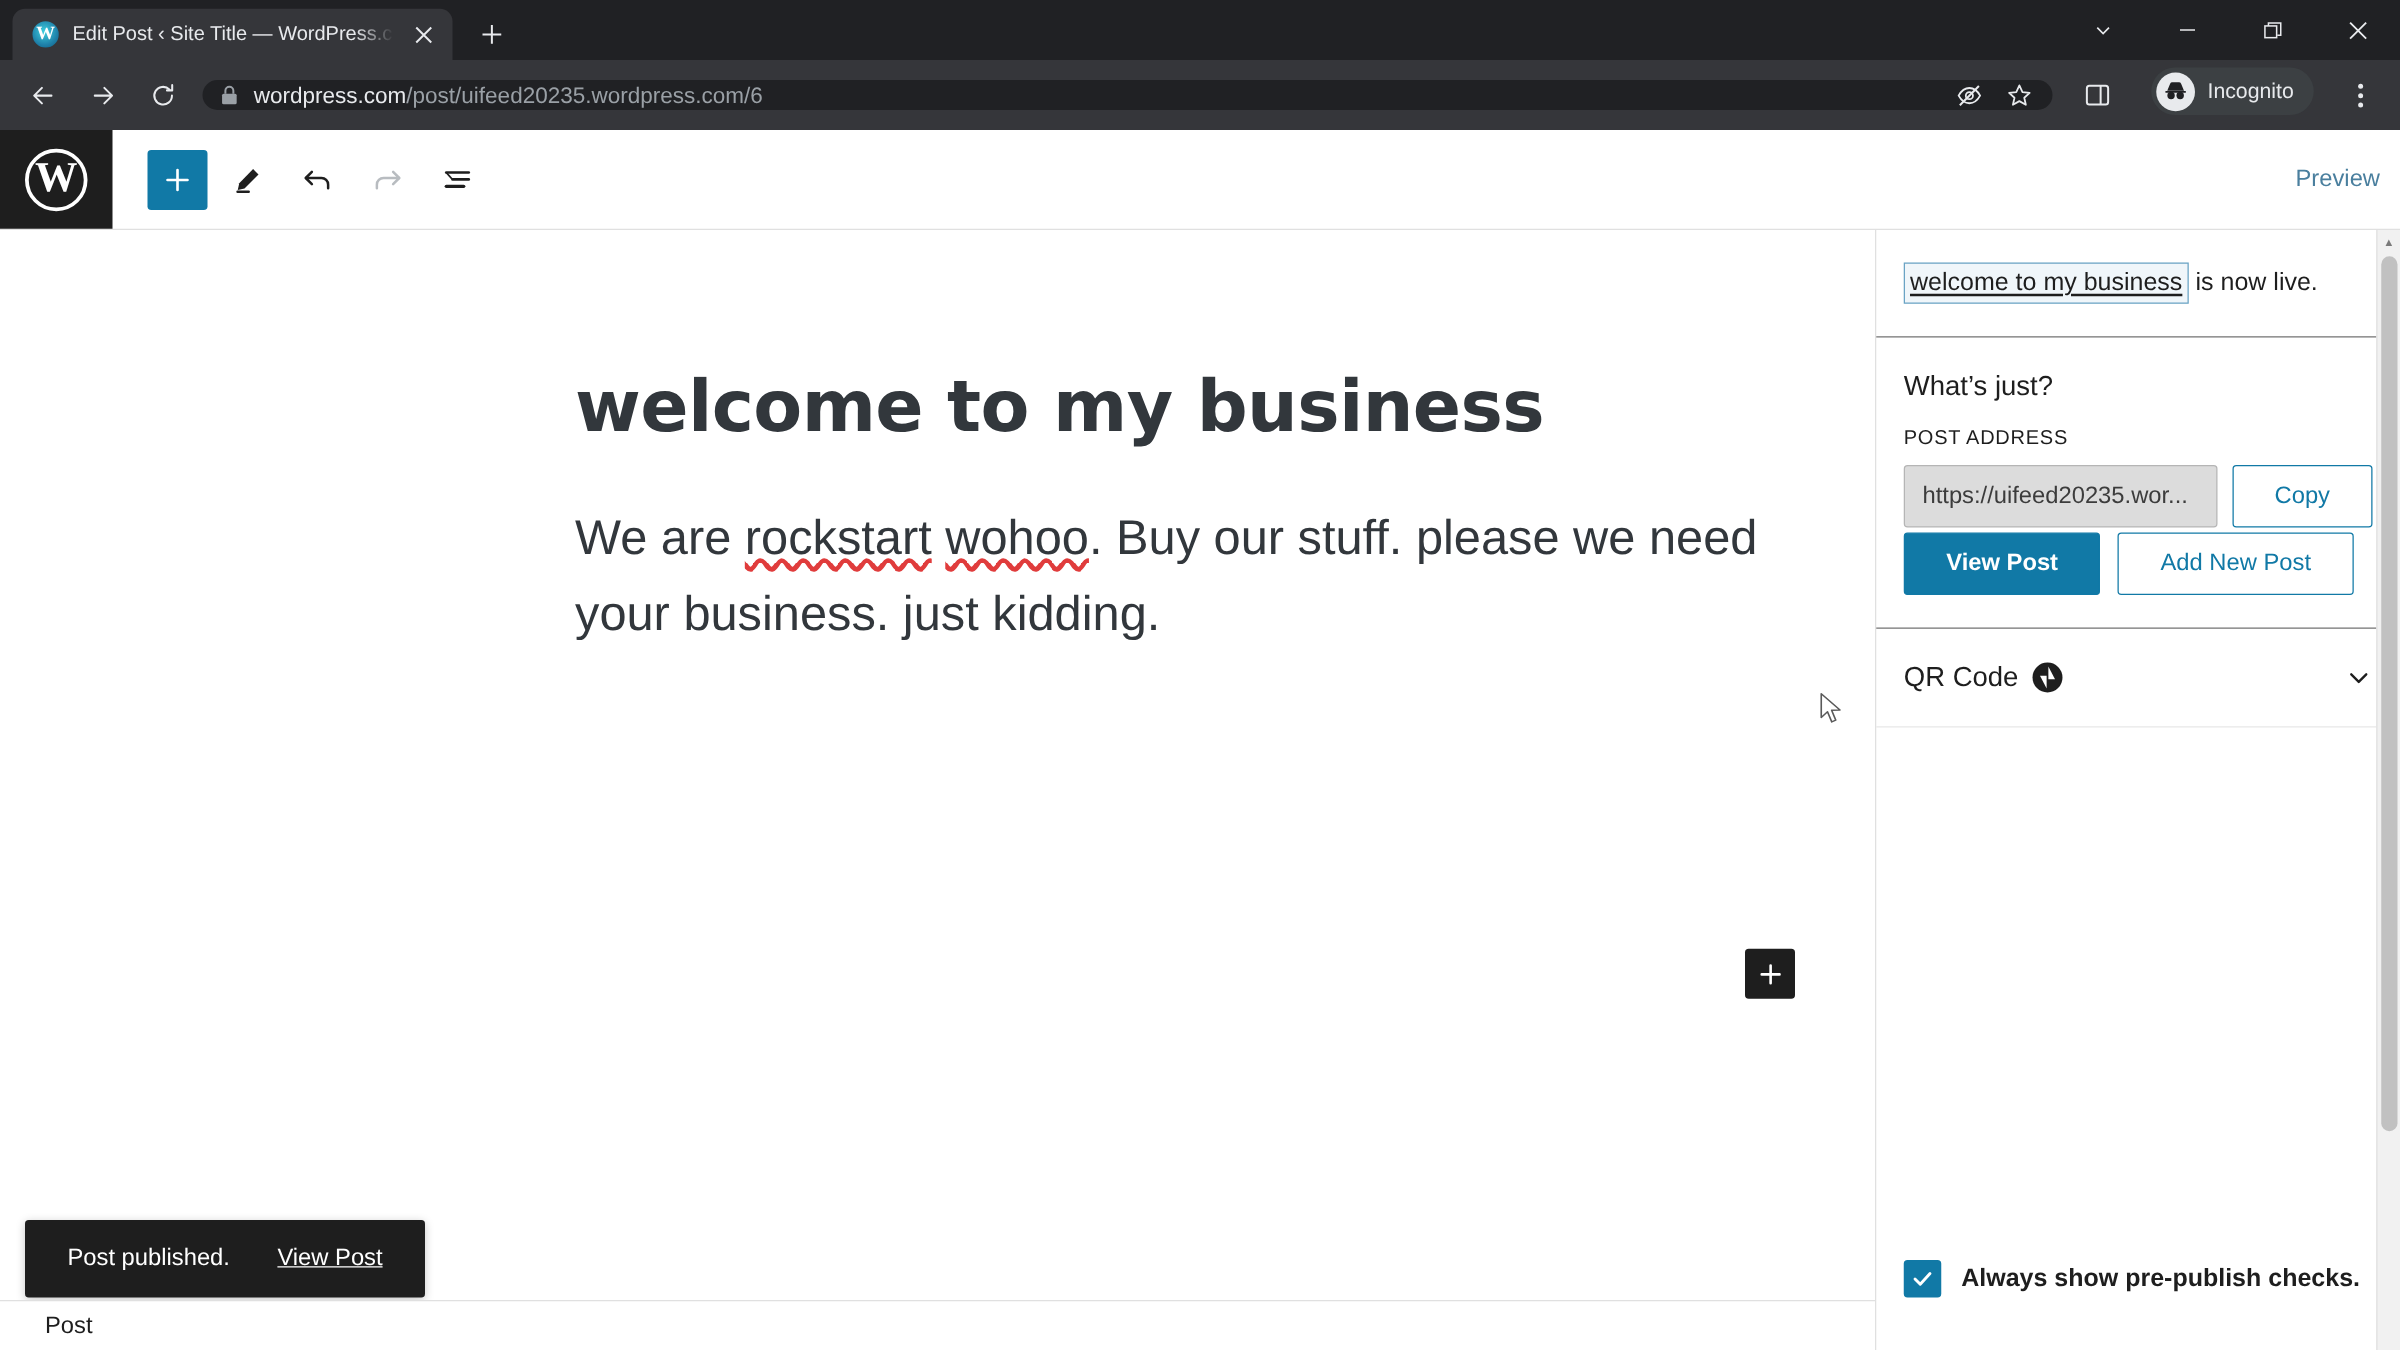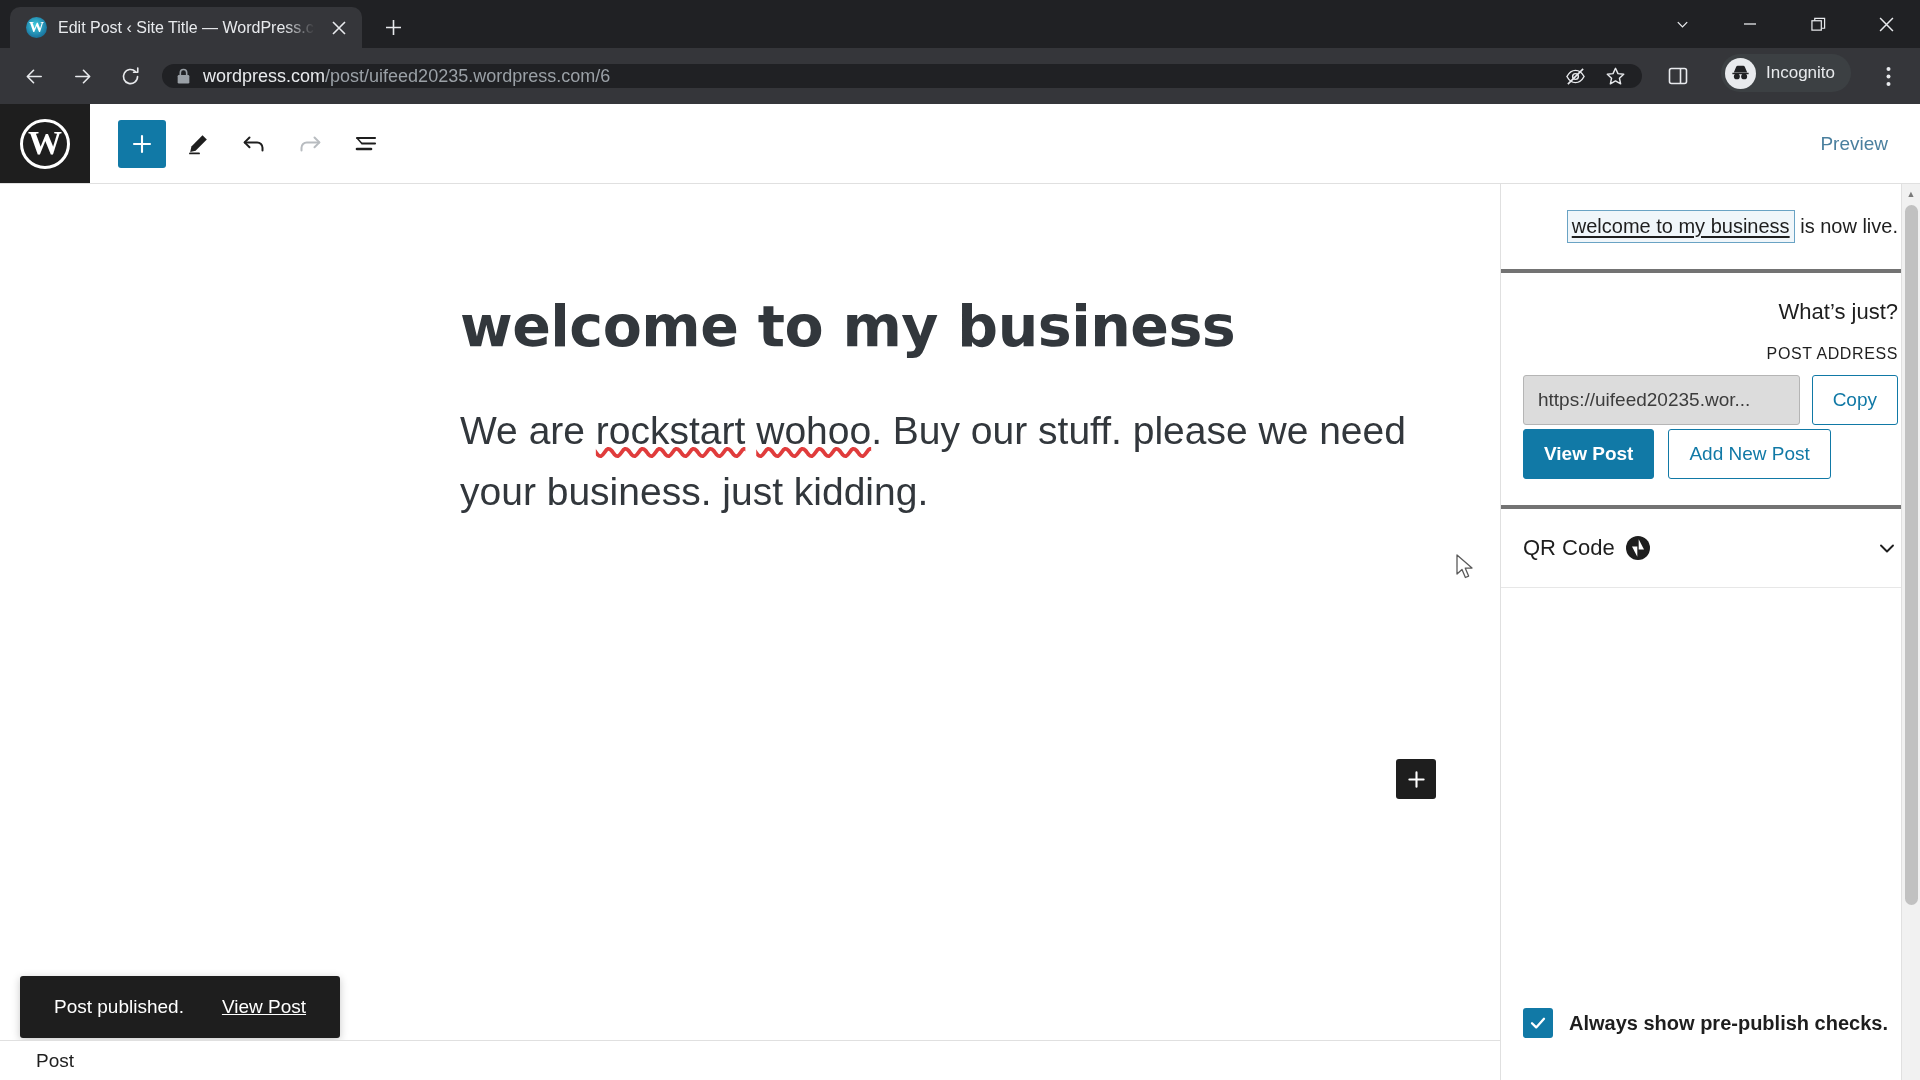--- a/index.html
+++ b/index.html
@@ -115,21 +115,21 @@
   }
   .wp-tools { display: flex; align-items: center; gap: 8px; padding-left: 28px; flex: 1; }
   .tool-btn {
     width: 48px; height: 48px; border-radius: 3px;
     display: flex; align-items: center; justify-content: center;
     color: #1e1e1e; background: transparent;
   }
   .tool-btn.primary { background: #1179a6; color: #fff; }
   .tool-btn.disabled { color: #b8bcc0; }
   .wp-header-right {
-    display: flex; align-items: center; gap: 10px; padding-right: 26px;
+    display: flex; align-items: center; gap: 10px; padding-right: 10px;
   }
   .preview-link {
     color: #4a7f9e; font-size: 19px; white-space: nowrap;
     padding-right: 6px;
   }
 
   .wp-body { flex: 1; display: flex; overflow: hidden; position: relative; }
 
   .editor-canvas {
     flex: 1; position: relative; background: #fff; overflow: hidden;
@@ -174,21 +174,21 @@
   }
   .status-bar span { font-size: 19px; color: #1e1e1e; }
 
   
   .publish-panel {
     width: 420px; flex: 0 0 420px; background: #fff;
     border-left: 1px solid #e0e0e0;
     display: flex; flex-direction: column; position: relative;
   }
 
-  .panel-row { padding: 26px 22px; border-bottom: 4px solid #737373; text-align: right; }
+  .panel-row { padding: 26px 22px; border-bottom: 1px solid #737373; }
   .live-line { font-size: 20px; color: #1e1e1e; line-height: 1.4; }
   .post-chip {
     display: inline-block;
     border: 1px solid #6aa3c4; background: #f0f6fa;
     padding: 1px 4px 2px; text-decoration: underline;
     text-underline-offset: 3px; color: #1e1e1e;
   }
   .whats-next { font-size: 22px; color: #1e1e1e; margin-bottom: 20px; }
   .field-label {
     font-size: 16px; letter-spacing: .6px; color: #1e1e1e;
@@ -197,21 +197,21 @@
   .addr-row { display: flex; gap: 12px; margin-bottom: 4px; }
   .addr-input {
     flex: 1; height: 50px; background: #dcdcdc;
     border: 1px solid #b5b5b5; border-radius: 3px;
     display: flex; align-items: center; padding: 0 14px;
     font-size: 19px; color: #3c3c3c; white-space: nowrap; overflow: hidden;
   }
   .btn {
     height: 50px; border-radius: 3px; font-size: 19px;
     display: flex; align-items: center; justify-content: center;
-    padding: 0 20px; white-space: nowrap;
+    padding: 0 33px; white-space: nowrap;
   }
   .btn-secondary { background: #fff; border: 1px solid #1179a6; color: #1179a6; }
   .btn-primary { background: #1179a6; border: 1px solid #1179a6; color: #fff; font-weight: bold; }
   .action-row { display: flex; gap: 14px; }
   .action-row .btn { flex: 0 0 auto; }
 
   .qr-row {
     display: flex; align-items: center; justify-content: space-between;
     padding: 26px 22px; border-bottom: 1px solid #e7e7e7;
   }

